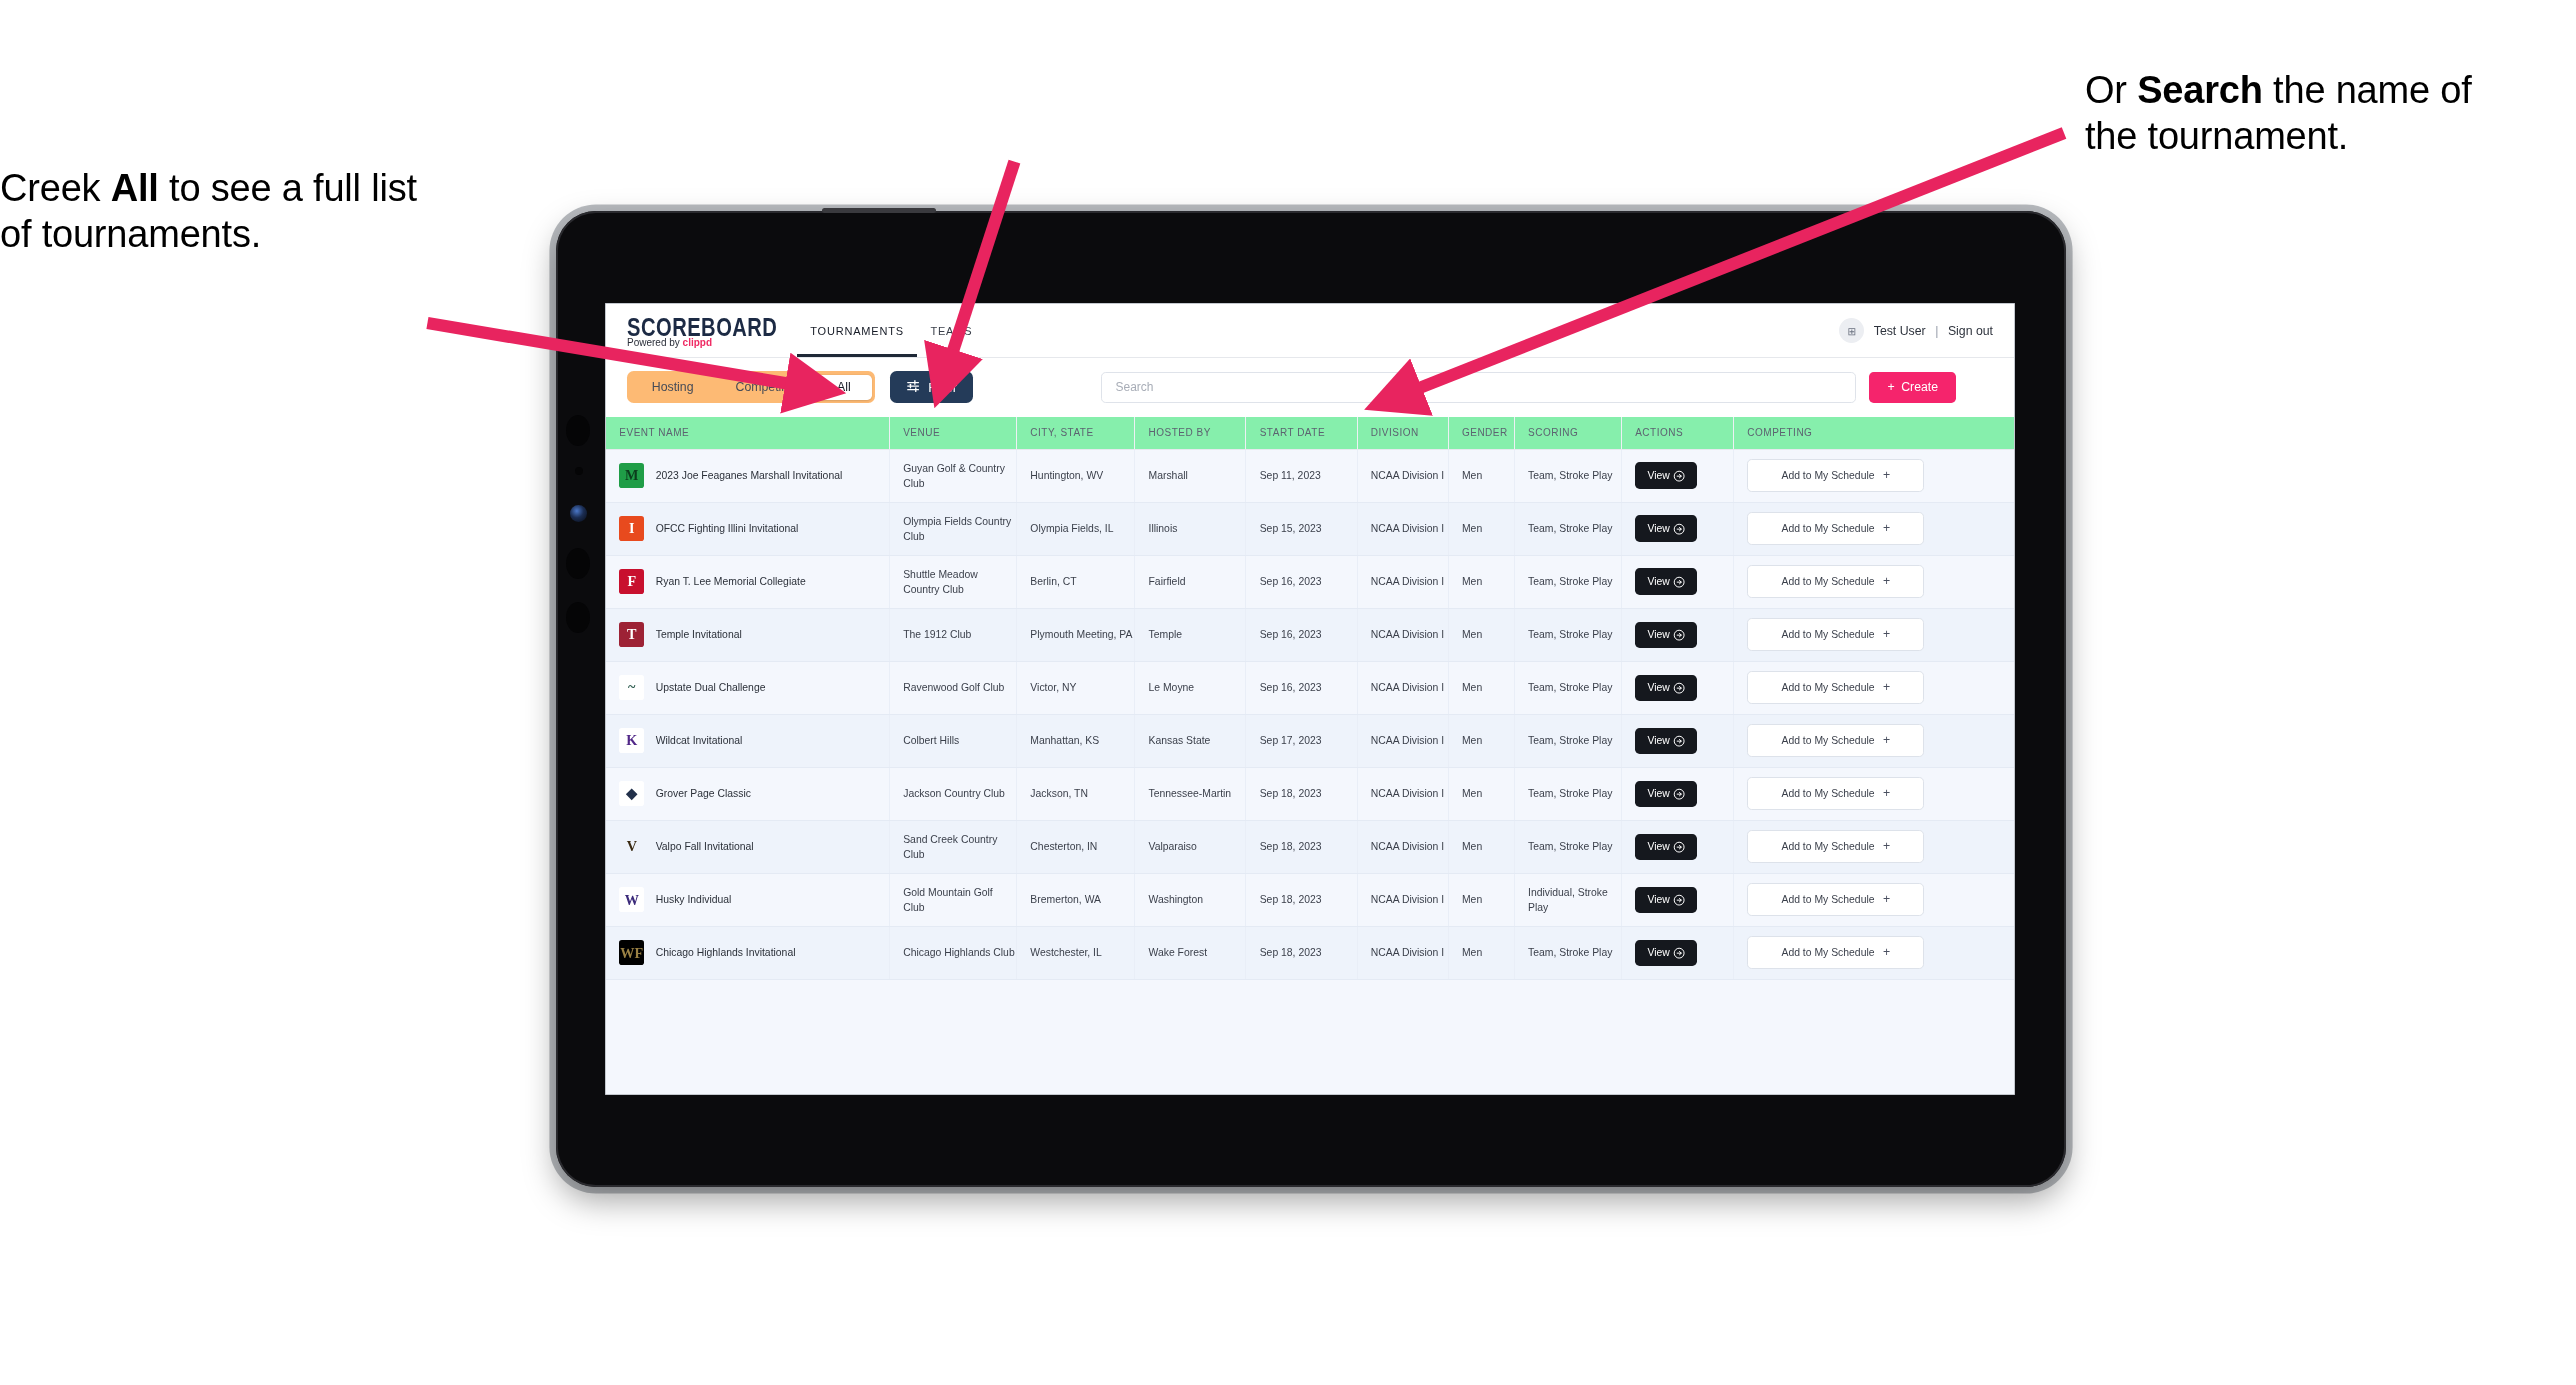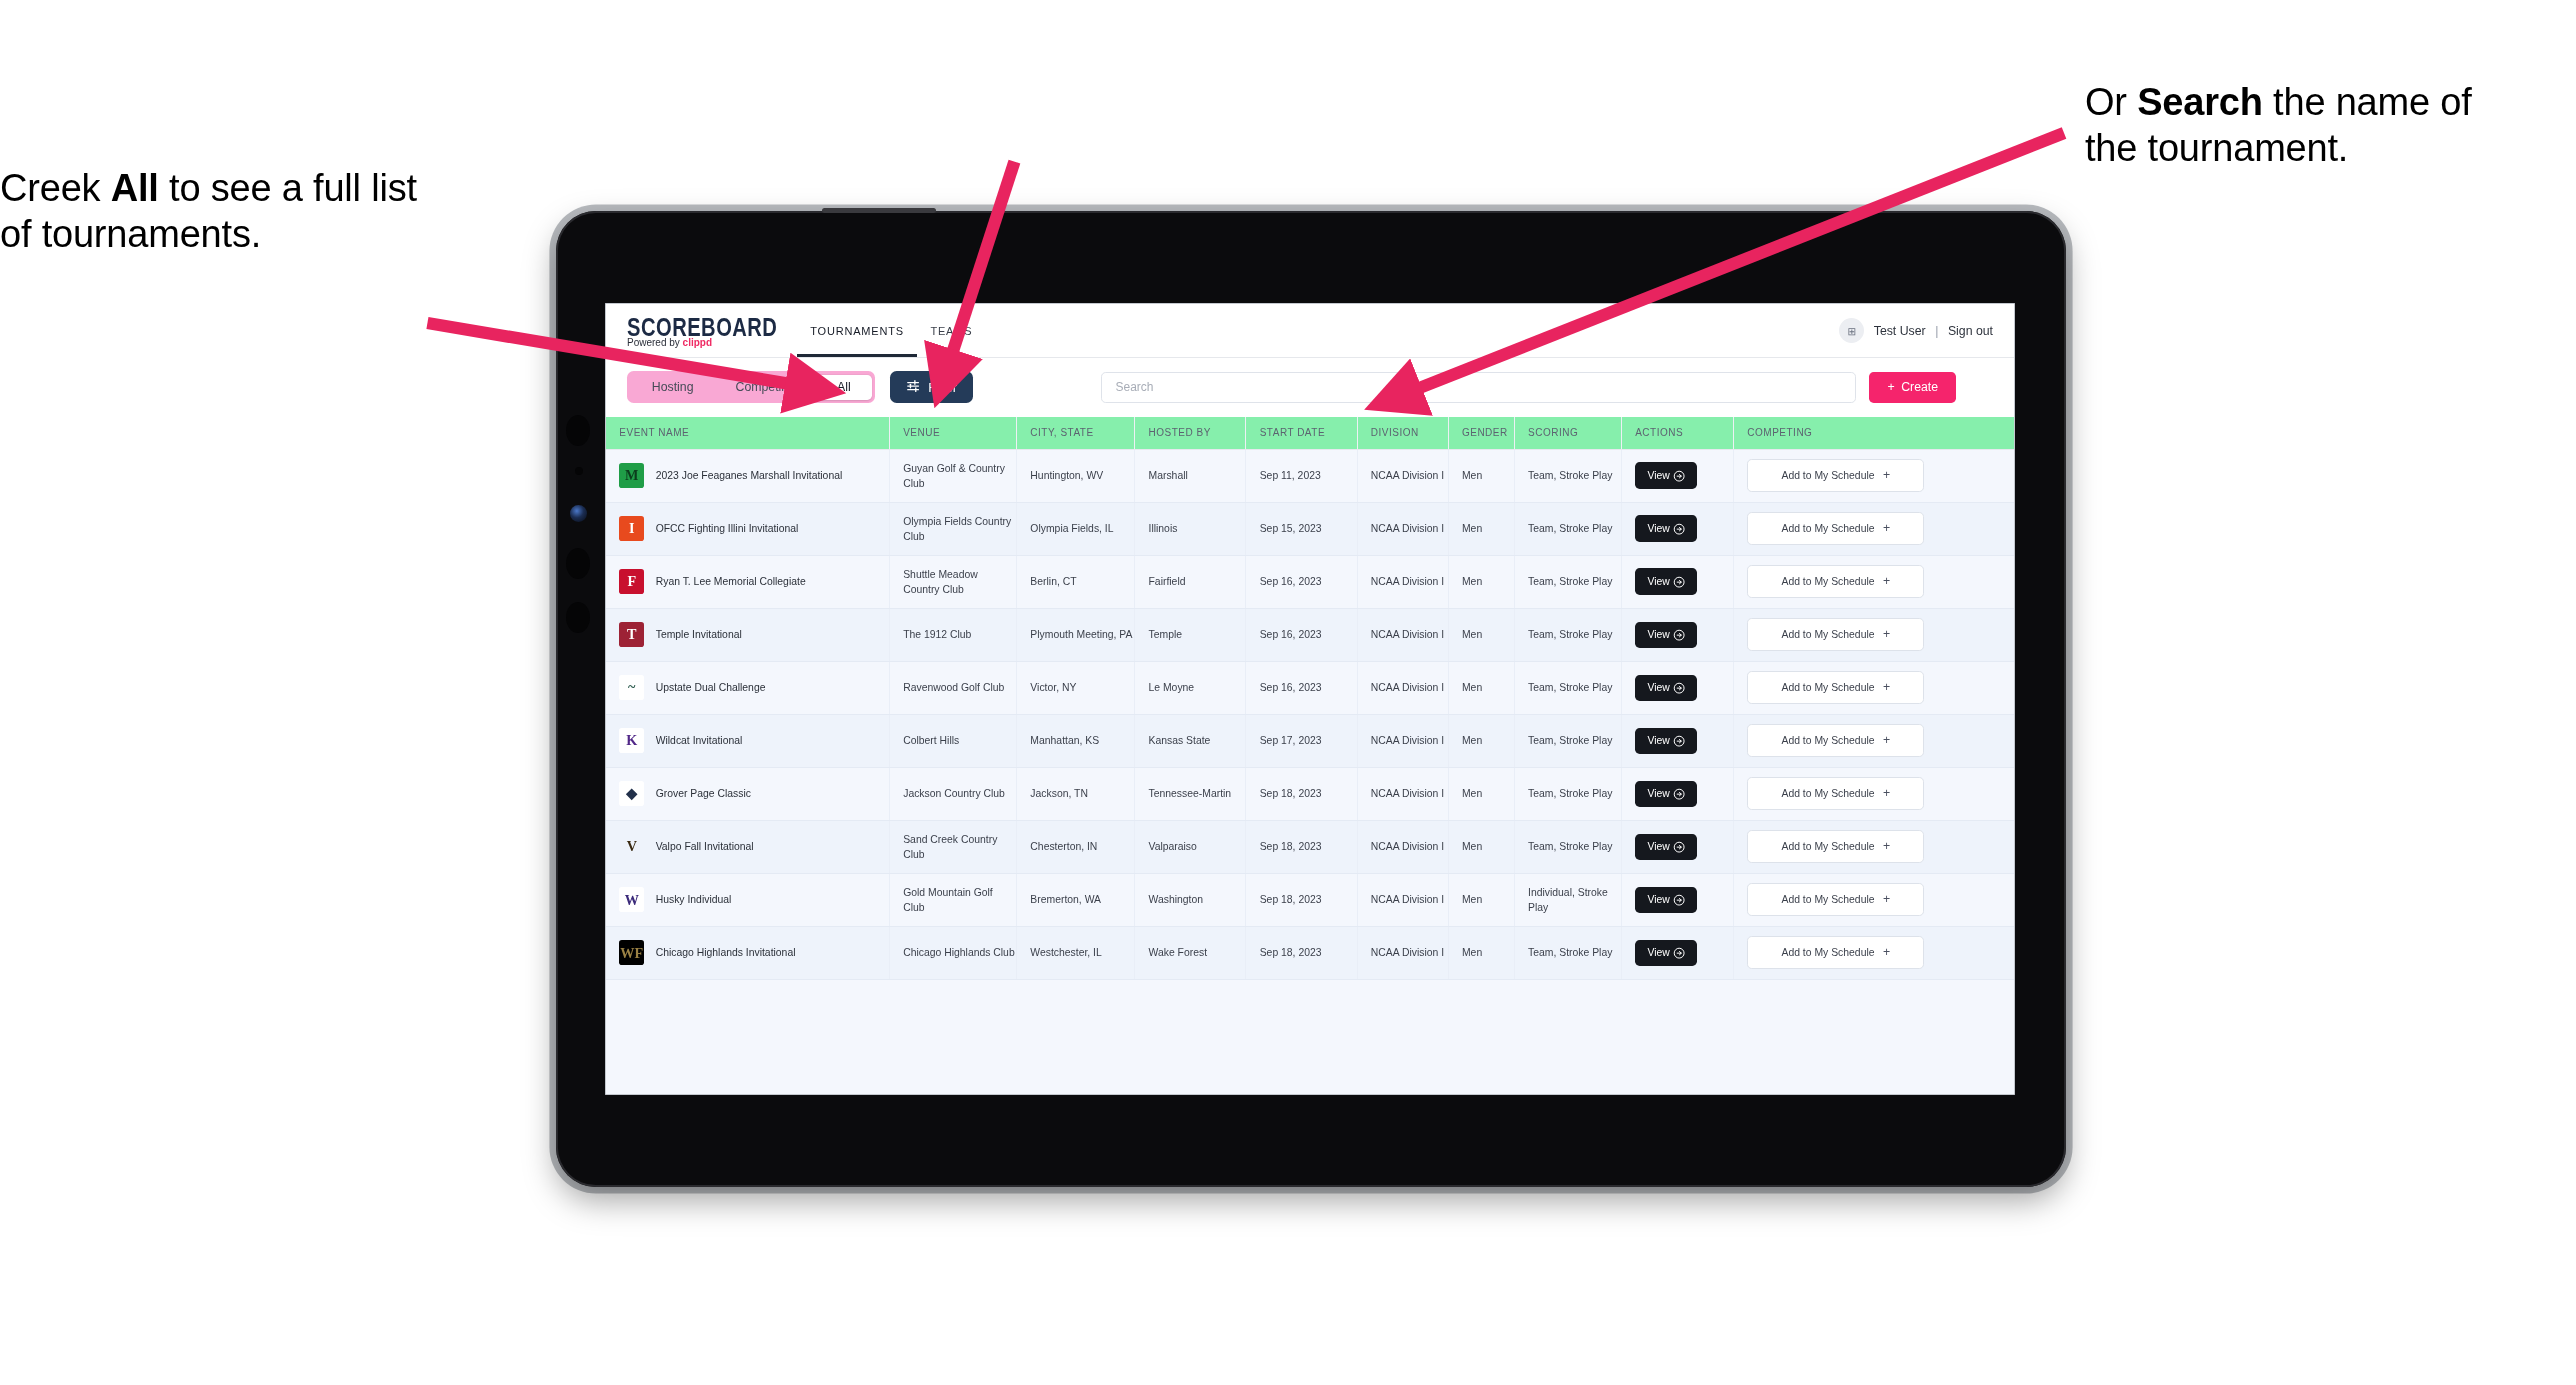--- a/index.html
+++ b/index.html
@@ -17,21 +17,21 @@
     font-family: "Liberation Sans", sans-serif;
     font-size: 38px;
     line-height: 1.2;
     color: #000;
     font-weight: 400;
     letter-spacing: -0.2px;
   }
   .callout b { font-weight: 700; }
   #callout-all { left: 0px; top: 166px; width: 446px; }
   #callout-filter { left: 693px; top: 15px; width: 684px; }
-  #callout-search { left: 2085px; top: 80px; width: 446px; }
+  #callout-search { left: 2085px; top: 68px; width: 446px; }
 
   .arrow-svg { position: absolute; left:0; top:0; width:2576px; height:1386px; pointer-events:none; }
 
   
   #tablet {
     position: absolute;
     left: 556px; top: 211px;
     width: 1510px; height: 976px;
     background: #0b0b0d;
     border-radius: 40px;
@@ -100,21 +100,21 @@
   .hdr-link { cursor:pointer; }
 
   #header-rule { height:0.9px; background:#e6e8ec; }
 
   
   #toolbar {
     height: 59px; background:#ffffff; display:flex; align-items:center;
     padding: 0 21px; position:relative;
   }
   #segmented {
-    display:flex; align-items:center; background:#f9a8d4; border-radius:6.6px; padding:3.8px;
+    display:flex; align-items:center; background:#fdba74; border-radius:6.6px; padding:3.8px;
     height: 32px; box-sizing:border-box;
   }
   .seg-btn {
     font-size: 12.3px; color:#3f4插; color:#454b57; padding: 0 21px; height: 25px;
     display:flex; align-items:center; border-radius:4.7px; cursor:pointer;
   }
   .seg-btn.active { background:#ffffff; color:#161b26; box-shadow:0 0.9px 1.9px rgba(0,0,0,0.14); }
 
   #filter-btn {
     margin-left: 15px; height: 32px; background:#243b59; color:#fff;

